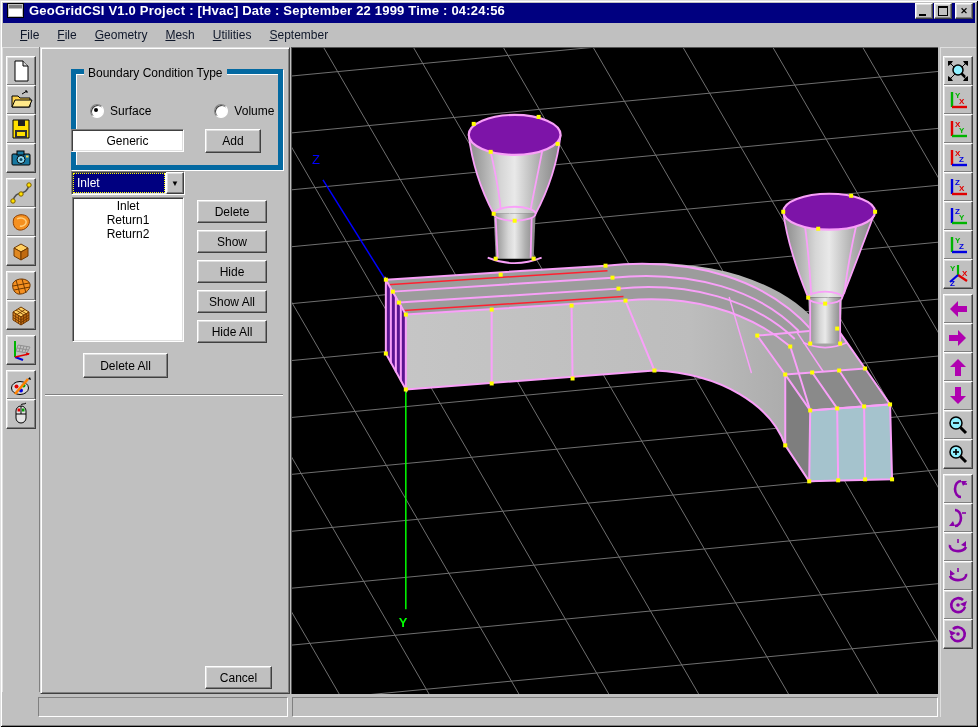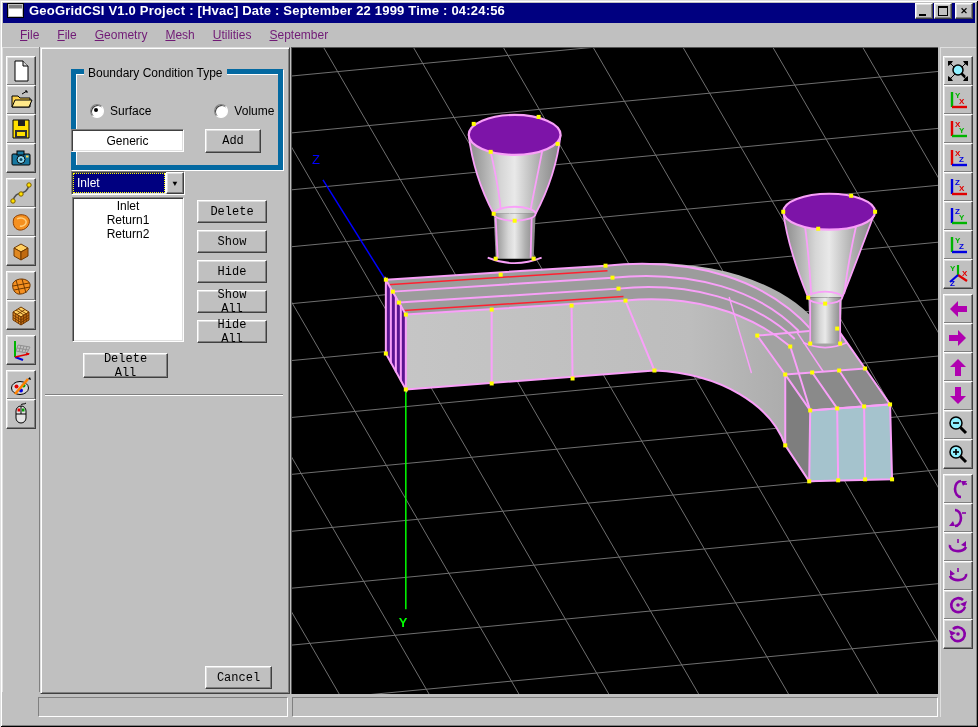--- a/index.html
+++ b/index.html
@@ -15,21 +15,21 @@
   .title-text{white-space:nowrap;letter-spacing:0.2px;}
   .win-controls{margin-left:auto;display:flex;gap:0;padding-right:2px;}
   .win-btn{width:16px;height:14px;background:#c0c0c0;border:1px solid;border-color:#fff #404040 #404040 #fff;
     box-shadow:inset -1px -1px 0 #808080,inset 1px 1px 0 #dfdfdf;margin-left:1px;position:relative;
     display:flex;align-items:center;justify-content:center;color:#000;font-size:9px;font-weight:bold;}
   .win-btn.close{margin-left:3px;}
   .g-min{position:absolute;left:3px;bottom:2px;width:7px;height:2px;background:#000;}
   .g-max{position:absolute;left:3px;top:2px;width:8px;height:7px;border:1px solid #000;border-top-width:2px;}
   
   .menubar{position:absolute;left:3px;top:24px;right:3px;height:21px;background:#c0c0c0;
-    display:flex;align-items:center;font-size:12px;color:#701a75;padding-left:8px;}
+    display:flex;align-items:center;font-size:12px;color:#0f172a;padding-left:8px;}
   .menu-item{padding:2px 9px;display:inline-block;}
   .menu-item::first-letter{text-decoration:underline;}
   
   .tbcol{position:absolute;background:#c0c0c0;}
   .tbcol.left{left:2px;top:47px;width:37px;height:645px;border-right:1px solid #808080;
     box-shadow:inset 1px 1px 0 #dfdfdf;}
   .tbcol.right{left:940px;top:47px;width:36px;height:670px;box-shadow:inset 1px 1px 0 #dfdfdf;}
   .tb-group{display:flex;flex-direction:column;align-items:center;margin-top:6px;}
   .tb-group:first-child{margin-top:9px;}
   .tb-btn{width:30px;height:30px;background:#c0c0c0;border:1px solid;border-color:#fff #404040 #404040 #fff;
@@ -46,21 +46,21 @@
   .radio{display:flex;align-items:center;gap:6px;}
   .radio .circ{width:12px;height:12px;border-radius:50%;background:#fff;border:1px solid;
     border-color:#808080 #fff #fff #808080;box-shadow:inset 1px 1px 0 #404040;position:relative;}
   .radio .circ.checked:after{content:"";position:absolute;left:3px;top:3px;width:4px;height:4px;border-radius:50%;background:#000;}
   .sunken{background:#fff;border:1px solid;border-color:#808080 #fff #fff #808080;
     box-shadow:inset 1px 1px 0 #404040,inset -1px -1px 0 #dfdfdf;text-align:center;}
   .txt-input{position:absolute;left:30px;top:81px;width:105px;height:19px;font-size:12px;
     font-family:"Liberation Sans",sans-serif;padding:1px 3px;outline:none;}
   .btn{background:#c0c0c0;border:1px solid;border-color:#fff #404040 #404040 #fff;
     box-shadow:inset -1px -1px 0 #808080,inset 1px 1px 0 #dfdfdf;font-size:12px;color:#000;
-    display:flex;align-items:center;justify-content:center;font-family:Liberation Mono, monospace;}
+    display:flex;align-items:center;justify-content:center;font-family:Liberation Sans, sans-serif;}
   .add-btn{position:absolute;left:164px;top:81px;width:56px;height:24px;}
   .combo{position:absolute;left:30px;top:123px;width:112px;height:22px;display:flex;}
   .combo-sel{flex:1;background:#000080;color:#fff;font-size:12px;display:flex;align-items:center;
     padding-left:3px;border:1px dotted #ffff00;margin:1px;}
   .combo-arrow{width:16px;display:flex;align-items:center;justify-content:center;font-size:8px;}
   .listbox{position:absolute;left:31px;top:149px;width:104px;height:141px;font-size:12px;
     overflow:hidden;padding:1px 3px;}
   .list-item{height:14px;line-height:14px;}
   .side-btn{position:absolute;left:156px;width:70px;height:23px;text-align:center;}
   .deleteall-btn{position:absolute;left:42px;top:305px;width:85px;height:25px;}

